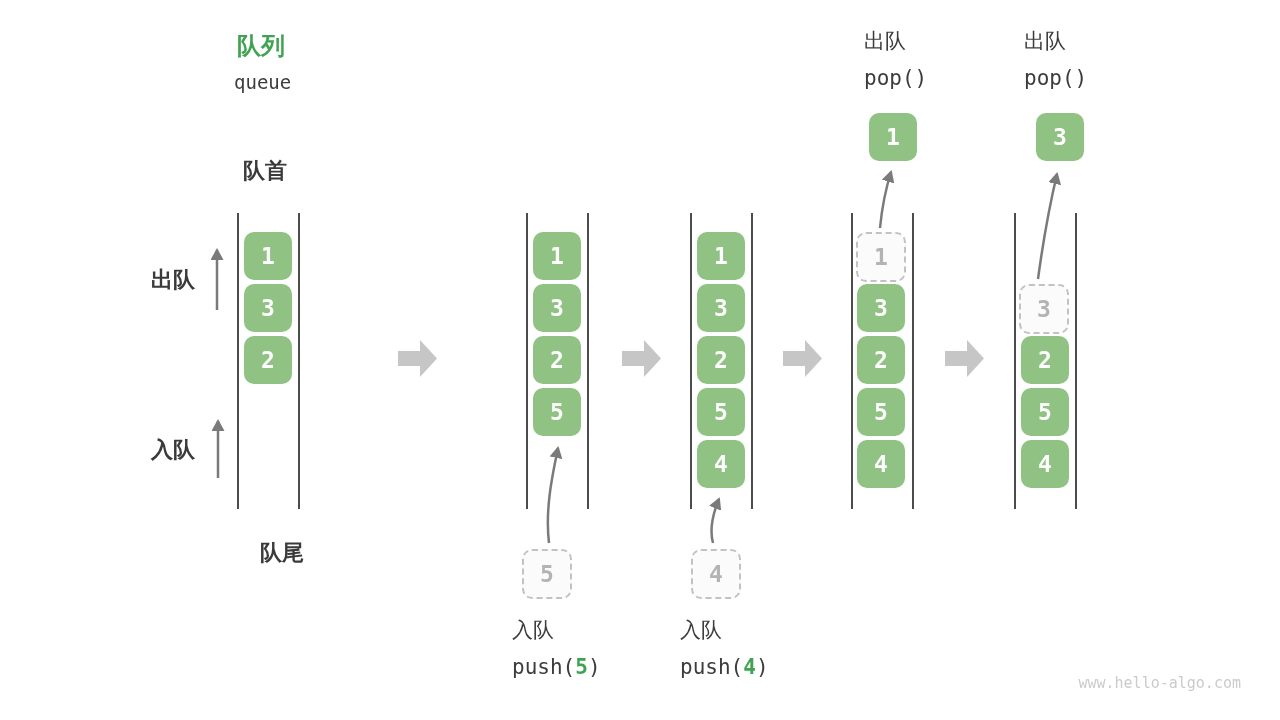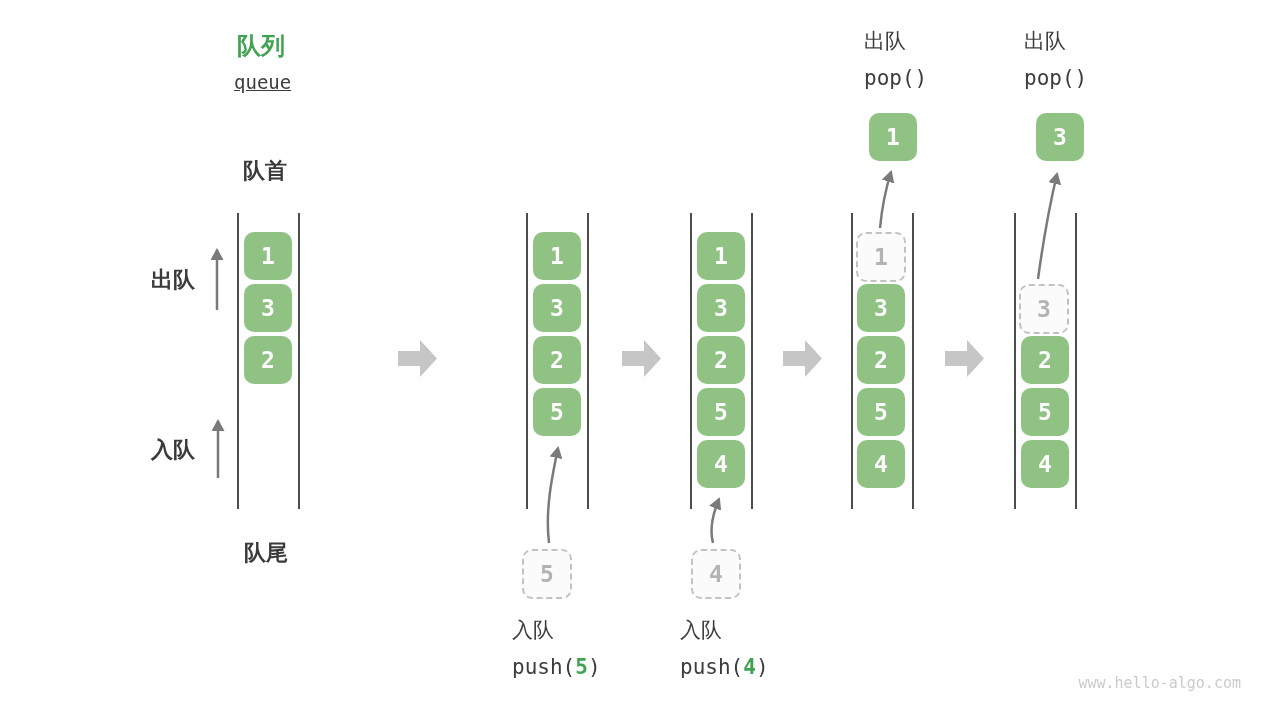--- a/index.html
+++ b/index.html
@@ -64,24 +64,24 @@
   <path class="thin" d="M217,310 L217,250" marker-end="url(#ah)"></path>
   <path class="thin" d="M218,478 L218,421" marker-end="url(#ah)"></path>
 
   <path class="thin" d="M549,543 C545,510 552,477 558,448" marker-end="url(#ah)"></path>
   <path class="thin" d="M713,543 C709,528 714,511 719,499" marker-end="url(#ah)"></path>
   <path class="thin" d="M880,228 C882,207 886,188 891,172" marker-end="url(#ah)"></path>
   <path class="thin" d="M1038,279 C1043,242 1049,208 1057,174" marker-end="url(#ah)"></path>
 </svg>
 
 <div class="abs title-cn" style="left:237px;top:30px;">队列</div>
-<div class="abs title-en" style="left:234px;top:71px;text-decoration:underline;">queue</div>
+<div class="abs title-en" style="left:234px;top:71px;">queue</div>
 
 <div class="abs side-lbl" style="left:243px;top:156px;font-family:Liberation Serif, serif;">队首</div>
-<div class="abs side-lbl" style="left:244px;top:538px;">队尾</div>
+<div class="abs side-lbl" style="left:260px;top:538px;">队尾</div>
 <div class="abs side-lbl" style="left:151px;top:265px;">出队</div>
 <div class="abs side-lbl" style="left:151px;top:435px;">入队</div>
 
 <div class="wall" style="left:237px;"></div>
 <div class="wall" style="left:298px;"></div>
 <div class="wall" style="left:526px;"></div>
 <div class="wall" style="left:587px;"></div>
 <div class="wall" style="left:690px;"></div>
 <div class="wall" style="left:751px;"></div>
 <div class="wall" style="left:851px;"></div>

